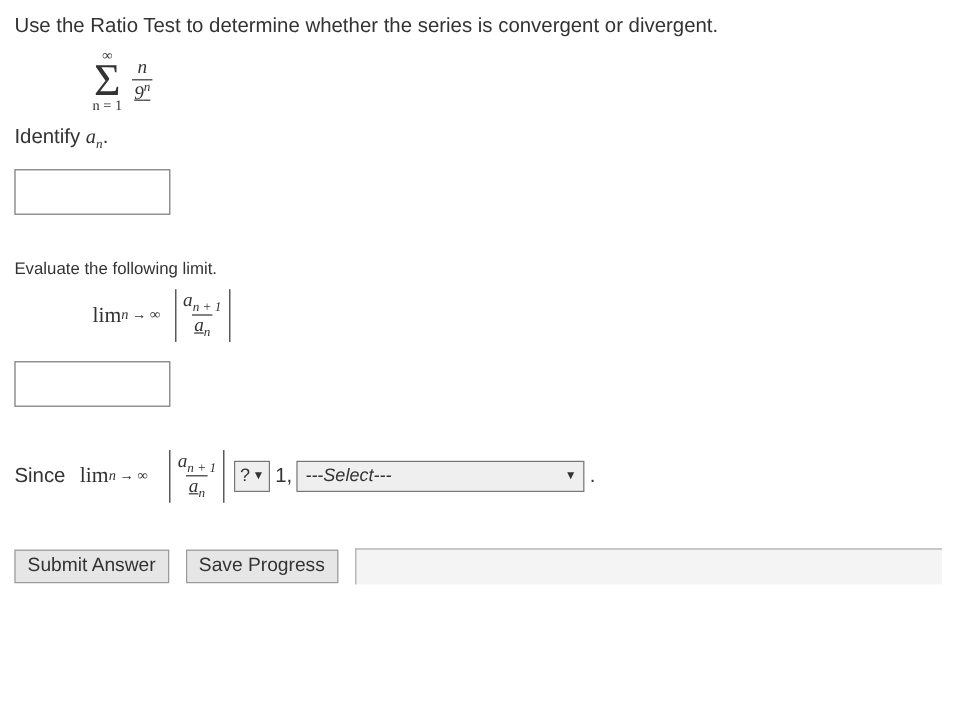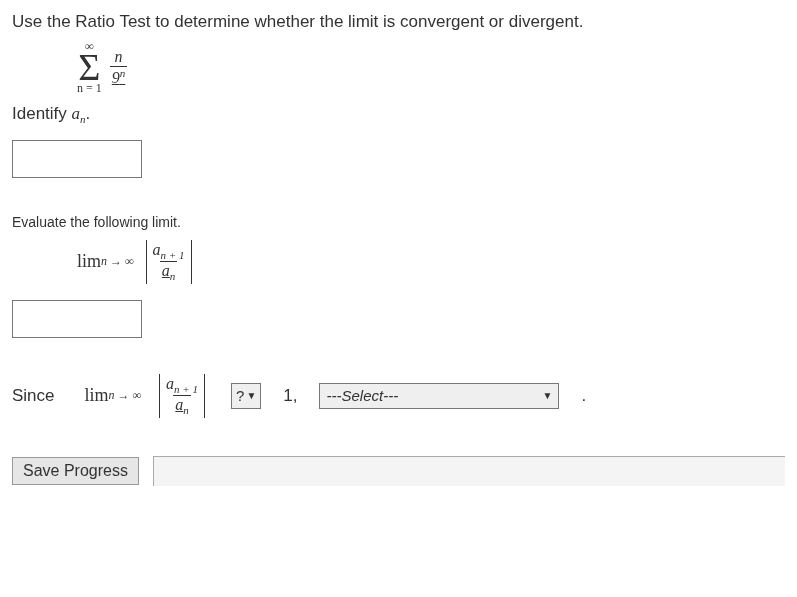--- a/index.html
+++ b/index.html
@@ -124,21 +124,21 @@
       width: 1px;
       border-left: 1.5px solid #333;
       align-self: stretch;
       min-height: 44px;
       margin: 0 4px;
     }
     .since-row {
       display: flex;
       align-items: center;
       margin-top: 36px;
-      gap: 22px;
+      gap: 4px;
       font-size: 17px;
     }
     .since-row .since-label {
       margin-right: 8px;
     }
     .question-select {
       height: 26px;
       font-size: 15px;
       background: #efefef;
       border: 1px solid #777;
@@ -193,21 +193,21 @@
     }
     .inline-math {
       font-family: "Times New Roman", serif;
     }
   </style>
 </head>
 <body>
 
 
 
-<div class="prompt">Use the Ratio Test to determine whether the limit is convergent or divergent.</div>
+<div class="prompt">Use the Ratio Test to determine whether the series is convergent or divergent.</div>
 
 <div class="series-block">
   <div class="sum-row">
     <div class="sigma-wrap">
       <div class="sigma-top">∞</div>
       <div class="sigma">Σ</div>
       <div class="sigma-bottom">n = 1</div>
     </div>
     <div class="frac">
       <div class="num">n</div>
@@ -273,18 +273,19 @@
   </span>
   <span class="since-one">1,</span>
   <span class="select-conclusion">
     <span>---Select---</span>
     <span class="arrow">▼</span>
   </span>
   <span>.</span>
 </div>
 
 <div class="button-row">
+  <button class="btn">Submit Answer</button>
   <button class="btn">Save Progress</button>
   <div class="work-box"></div>
 </div>
 
 
 
 
 </body></html>

